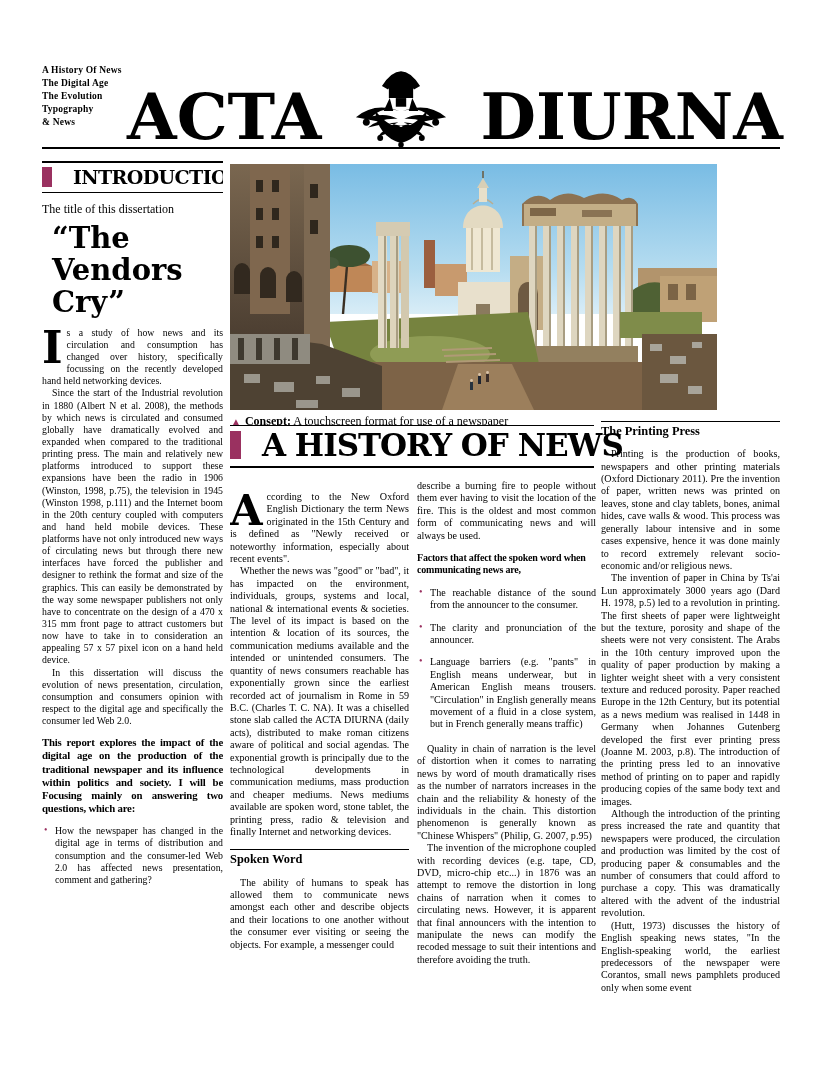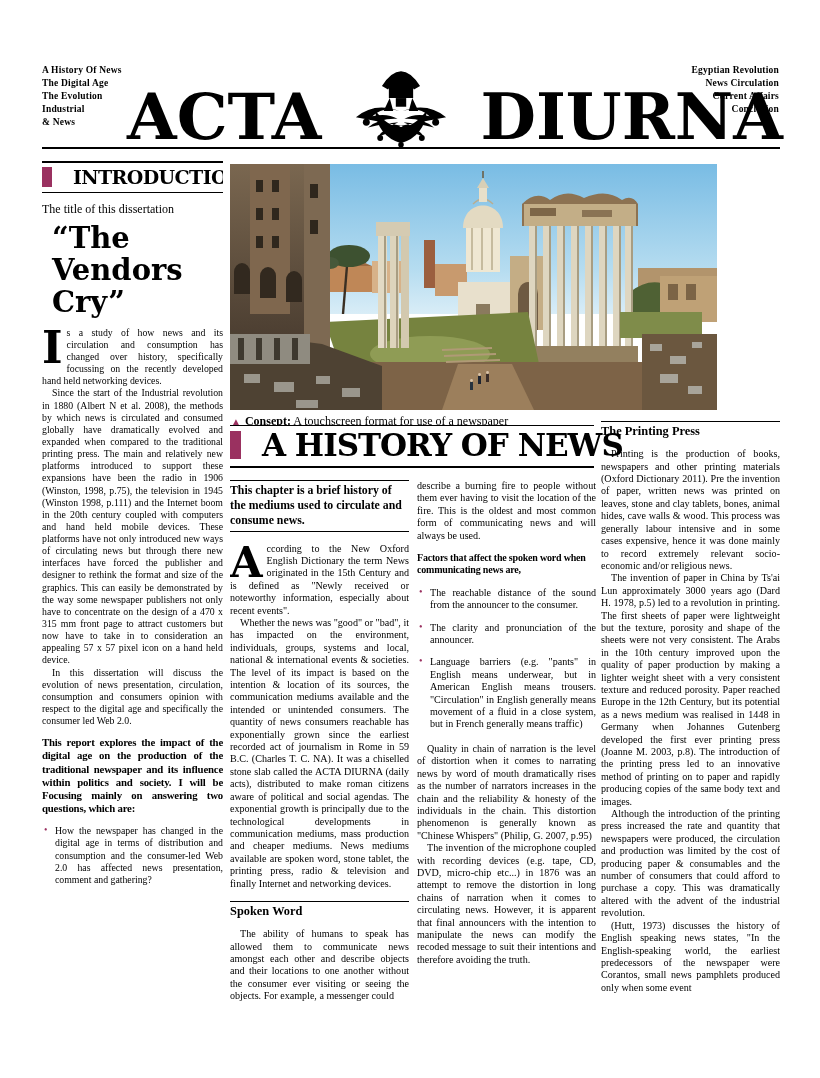--- a/index.html
+++ b/index.html
@@ -74,21 +74,21 @@
 </style>
 </head>
 <body>
 
 <div class="page">
 
   <div class="ear ear-left">
     <div>A History Of News</div>
     <div>The Digital Age</div>
     <div>The Evolution</div>
-    <div>Industrial</div>
+    <div>Typography</div>
     <div>&amp; News</div>
   </div>
 
   <div class="masthead">
     <span class="word">ACTA</span>
     <svg class="ornament" viewBox="0 0 120 100" aria-hidden="true">
       <g fill="#000000">
         <path d="M38,28 Q60,-6 82,28 L75,32 Q60,10 45,32 Z"></path>
         <path d="M46,31 a14,13 0 0 1 28,0 l0,11 l-28,0 z"></path>
         <rect x="54" y="42" width="12" height="10"></rect>
@@ -100,26 +100,20 @@
         <circle cx="20" cy="70" r="4"></circle>
           <circle cx="100" cy="70" r="4"></circle>
         <circle cx="36" cy="88" r="3.4"></circle>
           <circle cx="84" cy="88" r="3.4"></circle>
         <circle cx="60" cy="96" r="3.2"></circle>
       </g>
     </svg>
     <span class="word">DIURNA</span>
   </div>
 
-  <div class="ear ear-right">
-    <div>Egyptian Revolution</div>
-    <div>News Circulation</div>
-    <div>Current Affairs</div>
-    <div>Conclusion</div>
-  </div>
 
   <div class="header-rule"></div>
 
   <div class="intro-col">
     <div class="sec-head">
       <span class="marker"></span>
       <span class="label">INTRODUCTION</span>
     </div>
     <div class="kicker">The title of this dissertation</div>
     <div class="pull-title">“The Vendors Cry”</div>
@@ -281,21 +275,20 @@
   </div>
 
   <div class="hist-head">
     <div class="sec-head">
       <span class="marker"></span>
       <span class="label">A HISTORY OF NEWS</span>
     </div>
   </div>
 
   <div class="hcol hcol1">
-    <div class="lead">This chapter is a brief history of the mediums used to circulate and consume news.</div>
     <p class="first-p"><span class="dropcap">A</span><span>ccording to the New Oxford English Dictionary the term News originated in the 15th Century and is defined as "Newly received or noteworthy information, especially about recent events".</span></p>
     <p class="ind">Whether the news was "good" or "bad", it has impacted on the environment, individuals, groups, systems and local, national &amp; international events &amp; societies. The level of its impact is based on the intention &amp; location of its sources, the communication mediums available and the intended or unintended consumers. The quantity of news consumers reachable has exponentially grown since the earliest recorded act of journalism in Rome in 59 B.C. (Charles T. C. NA). It was a chiselled stone slab called the ACTA DIURNA (daily acts), distributed to make roman citizens aware of political and social agendas. The exponential growth is principally due to the technological developments in communication mediums, mass production and cheaper mediums. News mediums available are spoken word, stone tablet, the printing press, radio &amp; television and finally Internet and networking devices.</p>
     <div class="subhead">Spoken Word</div>
     <p class="ind">The ability of humans to speak has allowed them to communicate news amongst each other and describe objects and their locations to one another without the consumer ever visiting or seeing the objects. For example, a messenger could</p>
   </div>
 
   <div class="hcol hcol2">
     <p>describe a burning fire to people without them ever having to visit the location of the fire. This is the oldest and most common form of communicating news and will always be used.</p>
     <div class="factors">Factors that affect the spoken word when communicating news are,</div>
     <div class="bullet"><span class="mark"></span><span>The reachable distance of the sound from the announcer to the consumer.</span></div>

